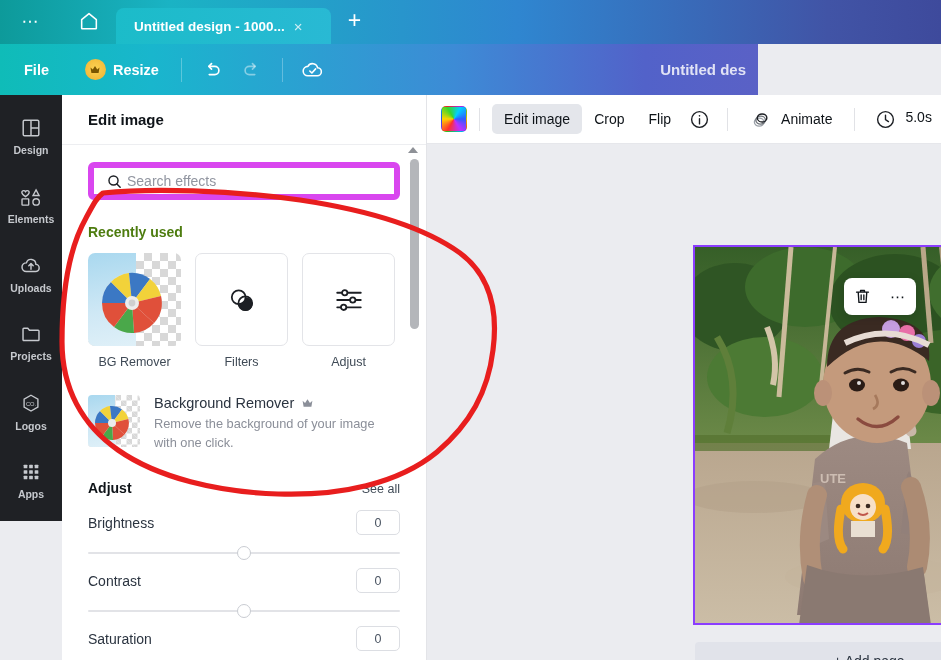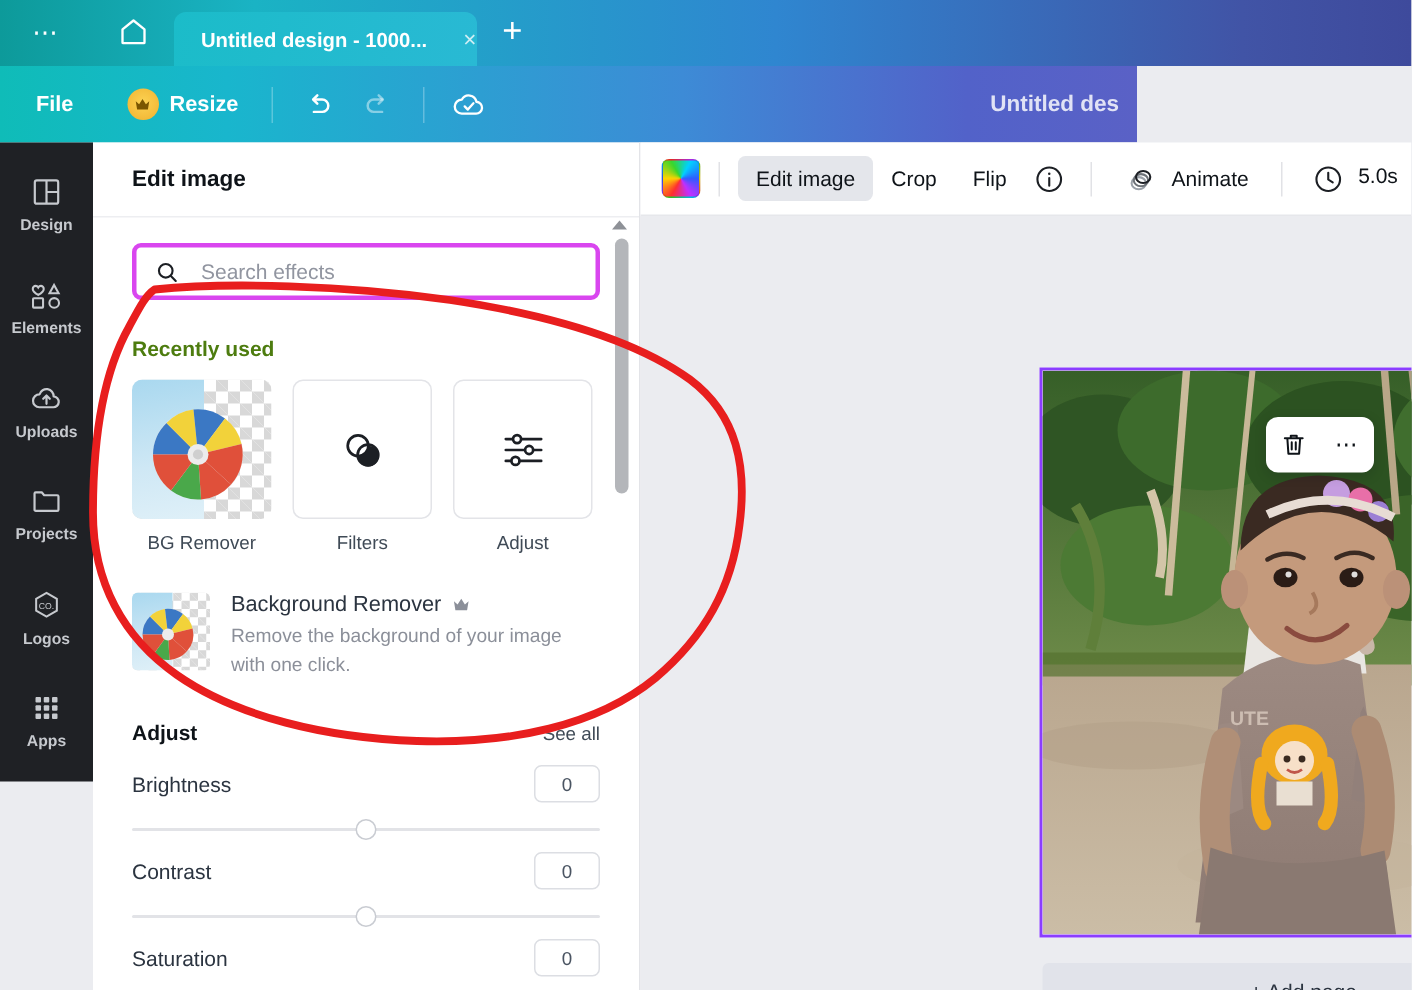--- a/index.html
+++ b/index.html
@@ -19,22 +19,22 @@
   }
   .tab-dots {
     width: 62px; height: 44px; display: flex; align-items: center; justify-content: center;
     color: #fff; letter-spacing: 2px; font-size: 17px; padding-bottom: 2px;
   }
   .tab-home {
     width: 54px; height: 44px; display: flex; align-items: center; justify-content: center;
     padding-bottom: 2px;
   }
   .tab-item {
-    height: 36px; display: flex; align-items: center; gap: 24px;
-    padding: 0 0 0 18px; border-radius: 8px 8px 0 0;
+    height: 36px; display: flex; align-items: center; gap: 9px;
+    padding: 0 28px 0 18px; border-radius: 8px 8px 0 0;
     background: linear-gradient(100deg, #1bbcc9 0%, #29b9d4 100%);
     justify-content: center;
   }
   .tab-title { color: #fff; font-size: 13.5px; font-weight: 700; white-space: nowrap; }
   .tab-close { color: #cfeef4; font-size: 15px; line-height: 1; cursor: pointer; }
   .tab-plus {
     width: 48px; height: 44px; display: flex; align-items: center; justify-content: center;
     color: #fff; font-size: 23px; font-weight: 300; padding-bottom: 4px;
   }
 
@@ -75,22 +75,22 @@
     border-right: 1px solid #e3e4e8;
   }
   .panel-head {
     height: 50px; display: flex; align-items: center; padding: 0 26px;
     border-bottom: 1px solid #edeef1; flex: 0 0 auto;
   }
   .panel-head-title { font-size: 15px; font-weight: 700; color: #0e1318; }
   .panel-body { flex: 1; position: relative; overflow: hidden; padding: 0 26px; }
 
   .search-box {
-    margin-top: 17px; height: 38px; border: 3px solid #d946ef; border-radius: 6px;
-    display: flex; align-items: center; gap: 14px; padding: 0 12px;
+    margin-top: 17px; height: 38px; border: 6px solid #d946ef; border-radius: 6px;
+    display: flex; align-items: center; gap: 4px; padding: 0 12px;
   }
   .search-ph { color: #9195a0; font-size: 14px; }
 
   .sec-title { font-size: 14px; font-weight: 700; color: #4d7c0f; margin-top: 24px; }
 
   .eff-row { display: flex; gap: 14px; margin-top: 13px; align-items: flex-start; position: relative; }
   .eff { width: 93px; }
   .eff-tile {
     width: 93px; height: 93px; border-radius: 7px; border: 1px solid #e3e4e8;
     display: flex; align-items: center; justify-content: center; overflow: hidden; background: #fff;

